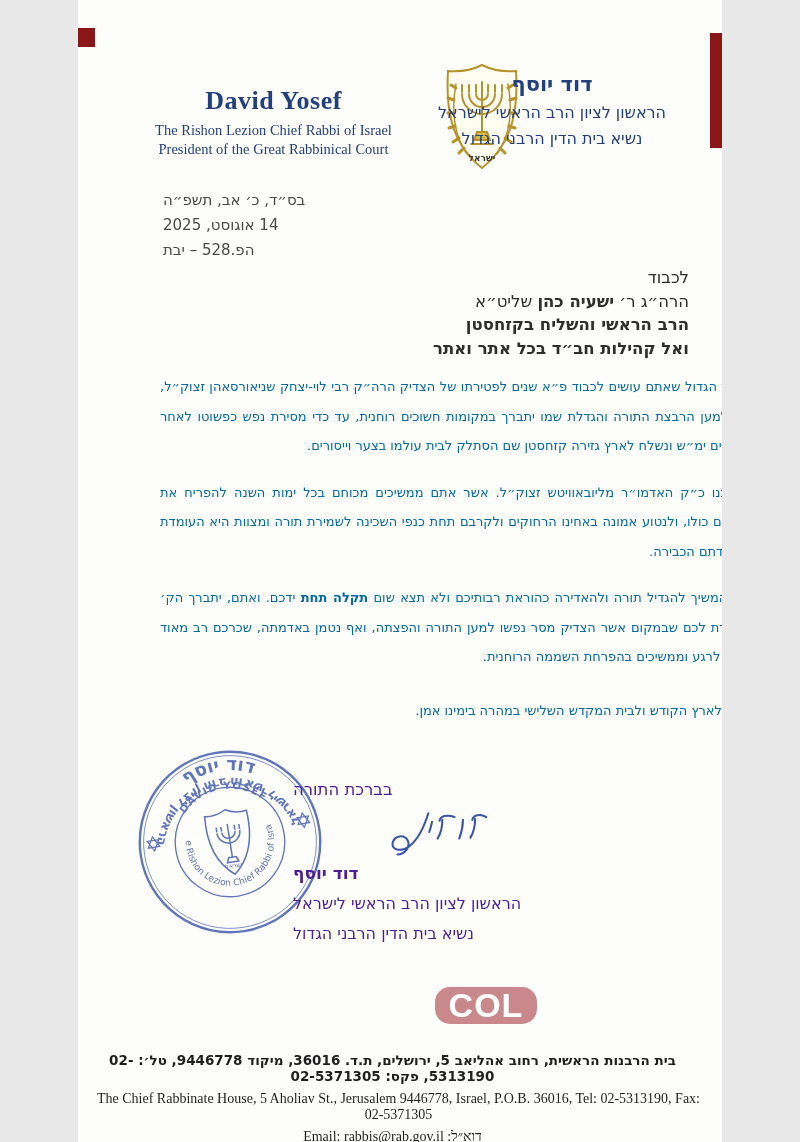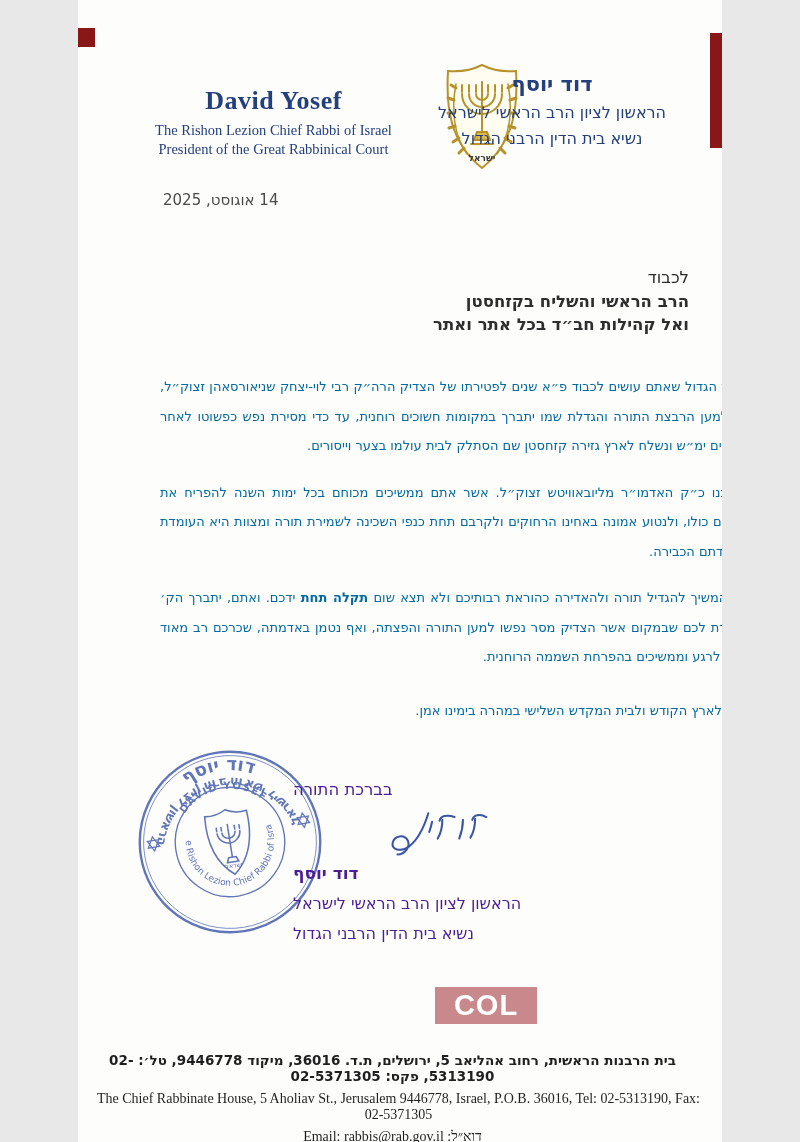--- a/index.html
+++ b/index.html
@@ -31,21 +31,21 @@
   
   .stamp{position:absolute;left:56px;top:746px;transform:rotate(-9deg);opacity:.88;}
   .sigblock{position:absolute;left:215px;top:780px;width:280px;text-align:left;direction:rtl;color:#4c1d95;}
   .sigblock .blessing{font-size:16.5px;}
   .sigblock .scribble{display:block;margin:4px auto 0 auto;}
   .sigblock .signame{font-weight:bold;font-size:17px;margin-top:2px;}
   .sigblock .sigtitle{font-size:16px;margin-top:11px;}
   
   .col-logo{position:absolute;left:357px;top:987px;width:102px;height:37px;background:#c9898c;
             color:#fff;display:flex;align-items:center;justify-content:center;
-            font-family:"Liberation Sans",sans-serif;font-weight:bold;font-size:29px;letter-spacing:1px;}
+            font-family:"Liberation Sans",sans-serif;font-weight:bold;font-size:34px;letter-spacing:1px;border-radius:15px;}
   
   .footer{position:absolute;left:0;right:15px;top:1052px;text-align:center;color:#1f1f1f;}
   .footer .he{direction:rtl;font-size:13.5px;font-weight:bold;}
   .footer .en{font-family:"Liberation Serif",serif;font-size:14px;margin-top:7px;padding-left:12px;}
   .footer .email{direction:rtl;font-family:"Liberation Serif",serif;font-size:14px;margin-top:6px;}
   svg text{fill:currentColor;}
 </style>
 </head>
 <body>
 
@@ -84,25 +84,28 @@
 
   <div class="lh-he">
     <div class="name">דוד יוסף</div>
     <div class="sub">
       <div>הראשון לציון הרב הראשי לישראל</div>
       <div>נשיא בית הדין הרבני הגדול</div>
     </div>
   </div>
 
   <div class="dateblock">
+    <div>בס״ד, כ׳ אב, תשפ״ה</div>
     <div>14 אוגוסט, 2025</div>
+    <div><bdo dir="ltr">תבי – 528.פה</bdo></div>
   </div>
 
   <div class="recipient">
     <div>לכבוד</div>
+    <div><span>הרה״ג ר׳ </span><span class="b">ישעיה כהן</span><span> שליט״א</span></div>
     <div class="b">הרב הראשי והשליח בקזחסטן</div>
     <div class="b">ואל קהילות חב״ד בכל אתר ואתר</div>
   </div>
 
   <div class="bodytext">
     <p><span>עת שמעתי על המעמד הגדול שאתם עושים לכבוד פ״א שנים לפטירתו של הצדיק הרה״ק רבי לוי-יצחק שניאורסאהן זצוק״ל, אשר הקריב את חייו למען הרבצת התורה והגדלת שמו יתברך במקומות חשוכים רוחנית, עד כדי מסירת נפש כפשוטו לאחר </span><span class="b">שנתפס</span><span> על הקומוניסטים ימ״ש ונשלח לארץ גזירה קזחסטן שם הסתלק לבית עולמו בצער וייסורים.</span></p>
     <p><span>זכות בעל ההילולא ובנו כ״ק האדמו״ר מליובאוויטש זצוק״ל. אשר אתם ממשיכים מכוחם בכל ימות השנה להפריח את השממה הרוחנית בעולם כולו, ולנטוע אמונה באחינו הרחוקים ולקרבם תחת כנפי השכינה לשמירת תורה ומצוות היא העומדת לכם לסיוע </span><span class="b">וזכות</span><span> בעבודתם הכבירה.</span></p>
     <p><span>אני מברככם שתזכו להמשיך להגדיל תורה ולהאדירה כהוראת רבותיכם ולא תצא שום </span><span class="b">תקלה תחת</span><span> ידכם. ואתם, יתברך הק׳ בקזחסטן </span><span class="b">שזכות</span><span> מיוחדת לכם שבמקום אשר הצדיק מסר נפשו למען התורה והפצתה, ואף נטמן באדמתה, שכרכם רב מאוד אשר אתם לא שוקטים לרגע וממשיכים בהפרחת השממה הרוחנית.</span></p>
     <p class="closing">ויהי רצון שתזכו לעלות לארץ הקודש ולבית המקדש השלישי במהרה בימינו אמן.</p>
   </div>

